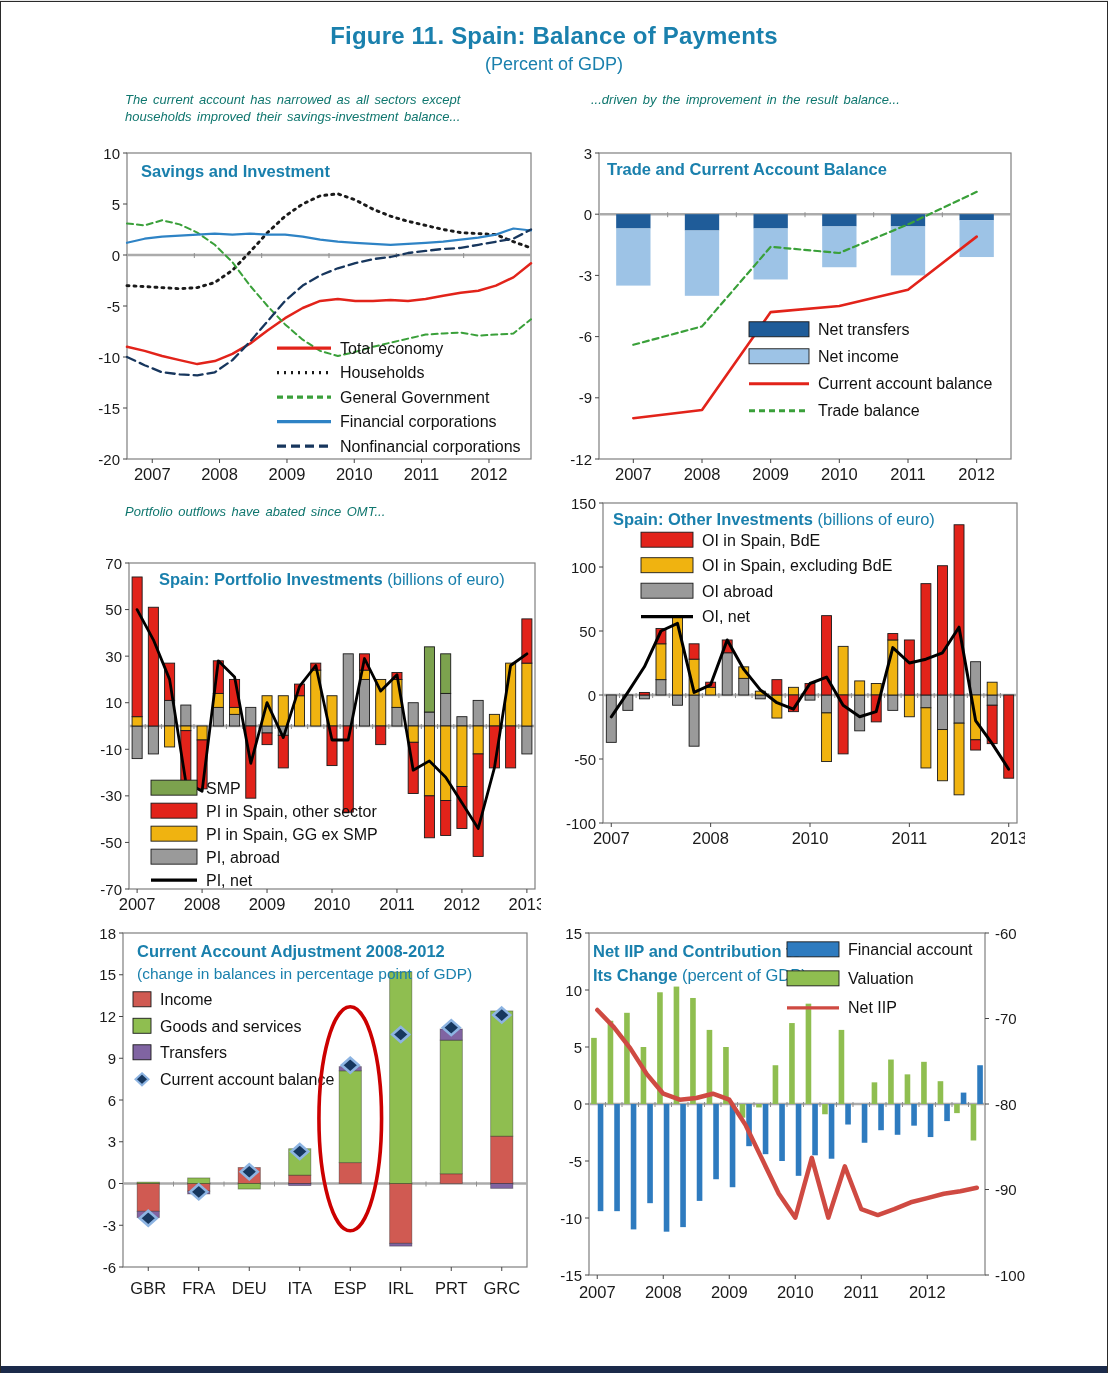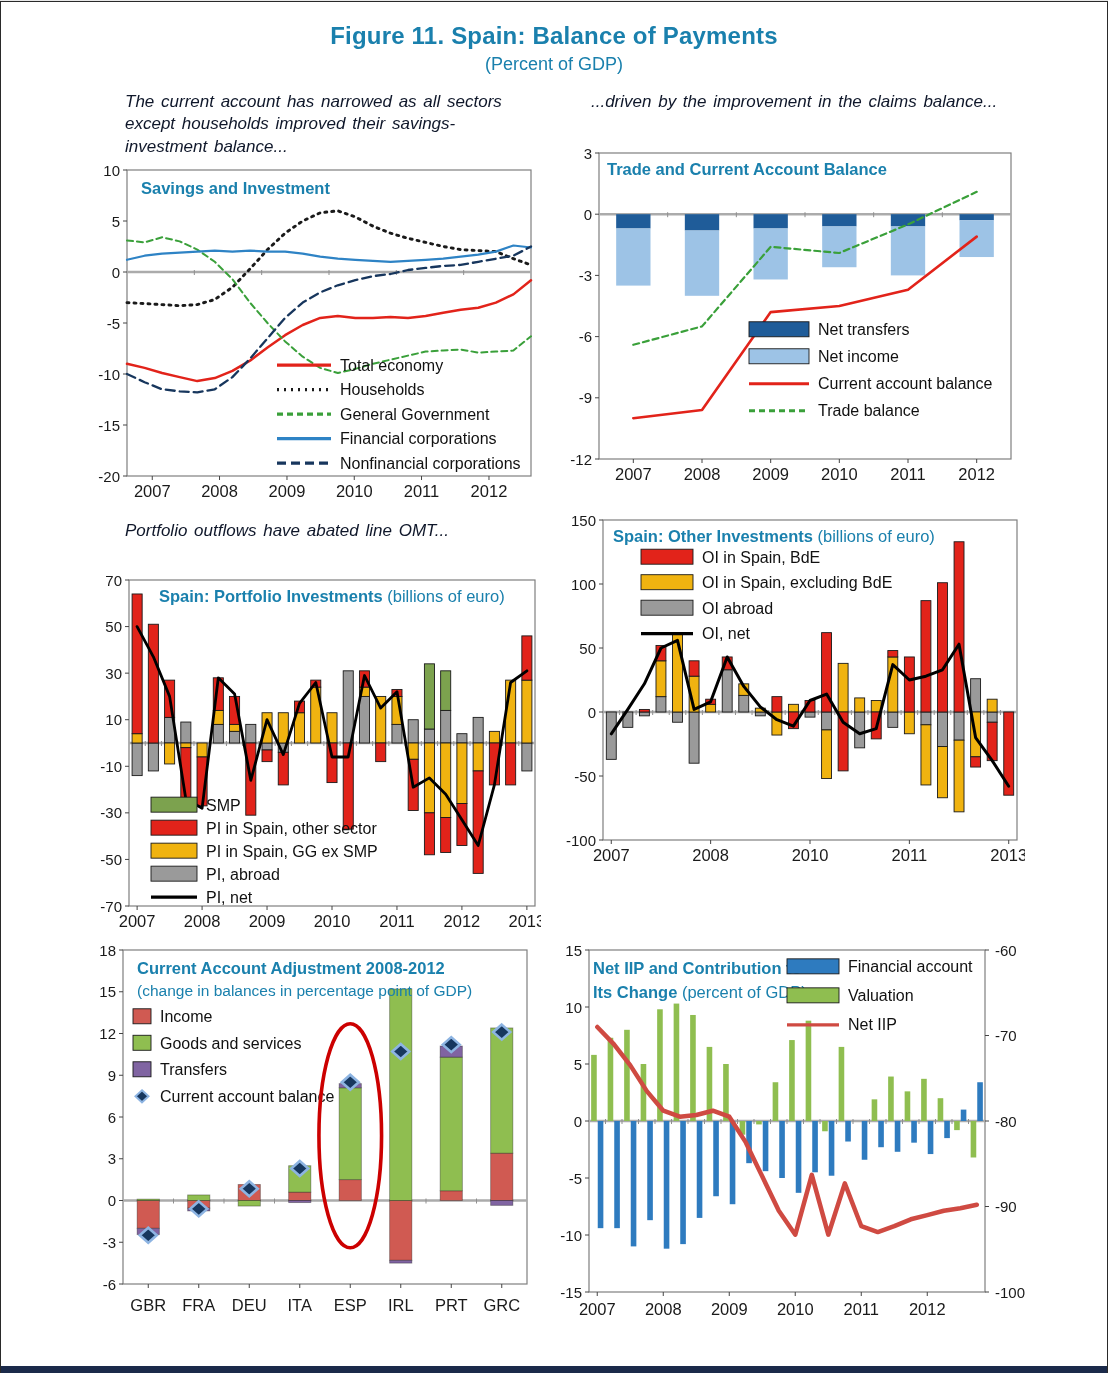--- a/index.html
+++ b/index.html
@@ -4,21 +4,21 @@
 <style>
   html,body{margin:0;padding:0;background:#e8e8e8;}
   .page{position:relative;width:1108px;height:1373px;margin:1px auto;background:#fff;
         border:1.5px solid #2a2a2a;box-sizing:border-box;overflow:hidden;
         font-family:"Liberation Sans",sans-serif;}
   .hdr{text-align:center;margin-top:20px;}
   .hdr .title{font-size:24px;font-weight:bold;color:#1a80ad;letter-spacing:0.2px;}
   .hdr .subtitle{font-size:18px;color:#1a80ad;margin-top:4px;}
   .grid{display:grid;grid-template-columns:466px 520px;padding-left:86px;margin-top:10px;row-gap:6px;}
   .cell{display:flex;flex-direction:column;}
-  .cap{font-style:italic;font-size:17px;line-height:1.32;color:#0f172a;
+  .cap{font-style:italic;font-size:13px;line-height:1.32;color:#0f766e;
        padding:6px 26px 4px 38px;min-height:50px;box-sizing:content-box;word-spacing:2px;}
   .cap.one{min-height:50px;}
   .chartbox{margin-top:2px;}
   svg text{font-family:"Liberation Sans",sans-serif;}
   .tick{font-size:15px;fill:#1a1a1a;}
   .xlab{font-size:16.5px;fill:#1a1a1a;}
   .ltext{font-size:16px;fill:#111;}
   .bottom-bar{position:absolute;left:0;right:0;bottom:0;height:7px;background:#1b2a4a;}
 </style>
 </head>
@@ -79,21 +79,21 @@
             <text x="253" y="231.13" class="ltext" font-size="16">Households</text>
             <line x1="190" x2="244" y1="250.13" y2="250.13" stroke="#3aa03a" stroke-width="3.2" stroke-dasharray="6 4"></line>
             <text x="253" y="255.63" class="ltext" font-size="16">General Government</text>
             <line x1="190" x2="244" y1="274.63" y2="274.63" stroke="#2e83c5" stroke-width="3.2"></line>
             <text x="253" y="280.13" class="ltext" font-size="16">Financial corporations</text>
             <line x1="190" x2="244" y1="299.13" y2="299.13" stroke="#17365d" stroke-width="3.2" stroke-dasharray="9 5"></line>
             <text x="253" y="304.63" class="ltext" font-size="16">Nonfinancial corporations</text>
           </svg></div>
     </div>
     <div class="cell">
-      <div class="cap">...driven by the improvement  in the claims balance...</div>
+      <div class="cap">...driven by the improvement  in the result balance...</div>
       <div class="chartbox"><svg width="472" height="340" viewBox="0 0 472 340">
             <rect x="46" y="6" width="412" height="306" fill="#fff" stroke="#7f7f7f" stroke-width="1.2"></rect>
             <line x1="46" x2="458" y1="67.2" y2="67.2" stroke="#ababab" stroke-width="2.4"></line>
             <line x1="42" x2="46" y1="6" y2="6" stroke="#444" stroke-width="1"></line>
             <text x="39" y="11.5" text-anchor="end" class="tick">3</text>
             <line x1="42" x2="46" y1="67.2" y2="67.2" stroke="#444" stroke-width="1"></line>
             <text x="39" y="72.7" text-anchor="end" class="tick">0</text>
             <line x1="42" x2="46" y1="128.4" y2="128.4" stroke="#444" stroke-width="1"></line>
             <text x="39" y="133.9" text-anchor="end" class="tick">-3</text>
             <line x1="42" x2="46" y1="189.6" y2="189.6" stroke="#444" stroke-width="1"></line>
@@ -139,21 +139,21 @@
             <rect x="196" y="201.77" width="60" height="15" fill="#9dc3e6" stroke="#1a1a1a" stroke-width="0.9"></rect>
             <text x="265" y="215.27" class="ltext" font-size="16">Net income</text>
             <line x1="196" x2="256" y1="236.77" y2="236.77" stroke="#e2231a" stroke-width="3.2"></line>
             <text x="265" y="242.27" class="ltext" font-size="16">Current account balance</text>
             <line x1="196" x2="256" y1="263.77" y2="263.77" stroke="#3aa03a" stroke-width="3.2" stroke-dasharray="6 4"></line>
             <text x="265" y="269.27" class="ltext" font-size="16">Trade balance</text>
           </svg></div>
     </div>
 
     <div class="cell">
-      <div class="cap one">Portfolio outflows have abated line OMT...</div>
+      <div class="cap one">Portfolio outflows have abated since OMT...</div>
       <div class="chartbox"><svg width="454" height="358" viewBox="0 0 454 358">
             <rect x="42" y="4" width="406" height="326" fill="#fff" stroke="#7f7f7f" stroke-width="1.2"></rect>
             <line x1="42" x2="448" y1="167" y2="167" stroke="#ababab" stroke-width="2.4"></line>
             <line x1="38" x2="42" y1="4" y2="4" stroke="#444" stroke-width="1"></line>
             <text x="35" y="9.5" text-anchor="end" class="tick">70</text>
             <line x1="38" x2="42" y1="50.57142857142857" y2="50.57142857142857" stroke="#444" stroke-width="1"></line>
             <text x="35" y="56.07142857142857" text-anchor="end" class="tick">50</text>
             <line x1="38" x2="42" y1="97.14285714285714" y2="97.14285714285714" stroke="#444" stroke-width="1"></line>
             <text x="35" y="102.64285714285714" text-anchor="end" class="tick">30</text>
             <line x1="38" x2="42" y1="143.7142857142857" y2="143.7142857142857" stroke="#444" stroke-width="1"></line>

